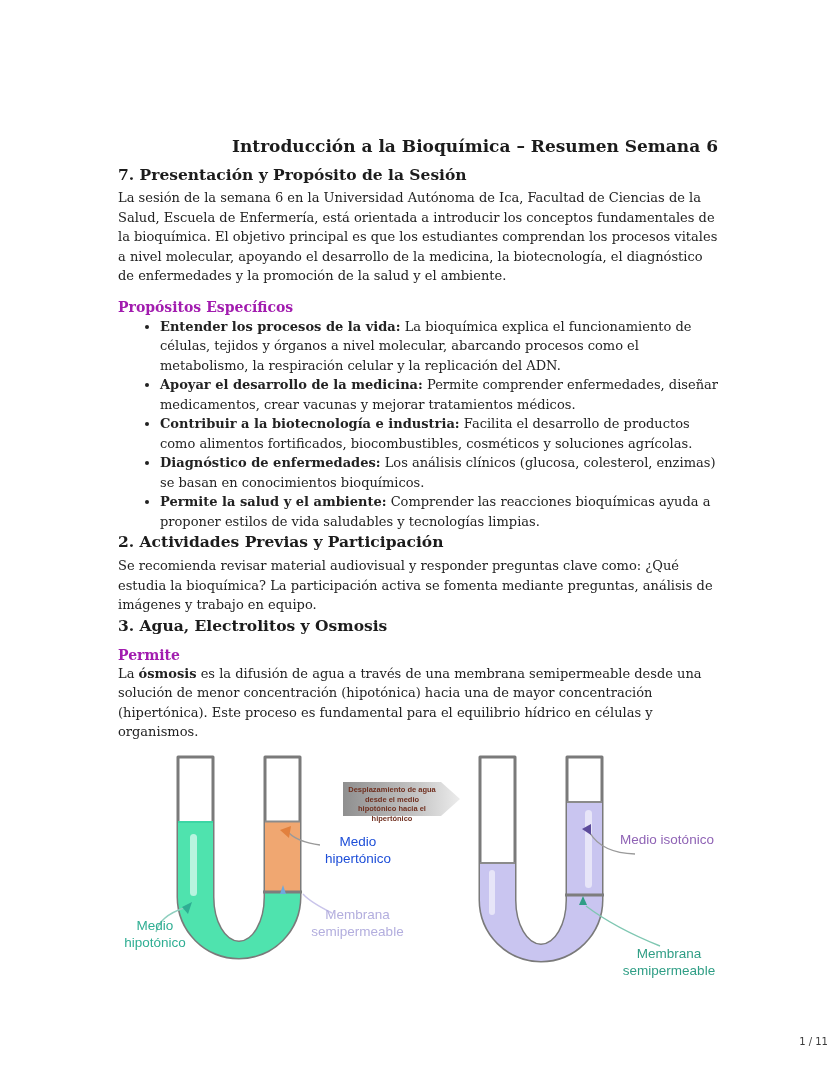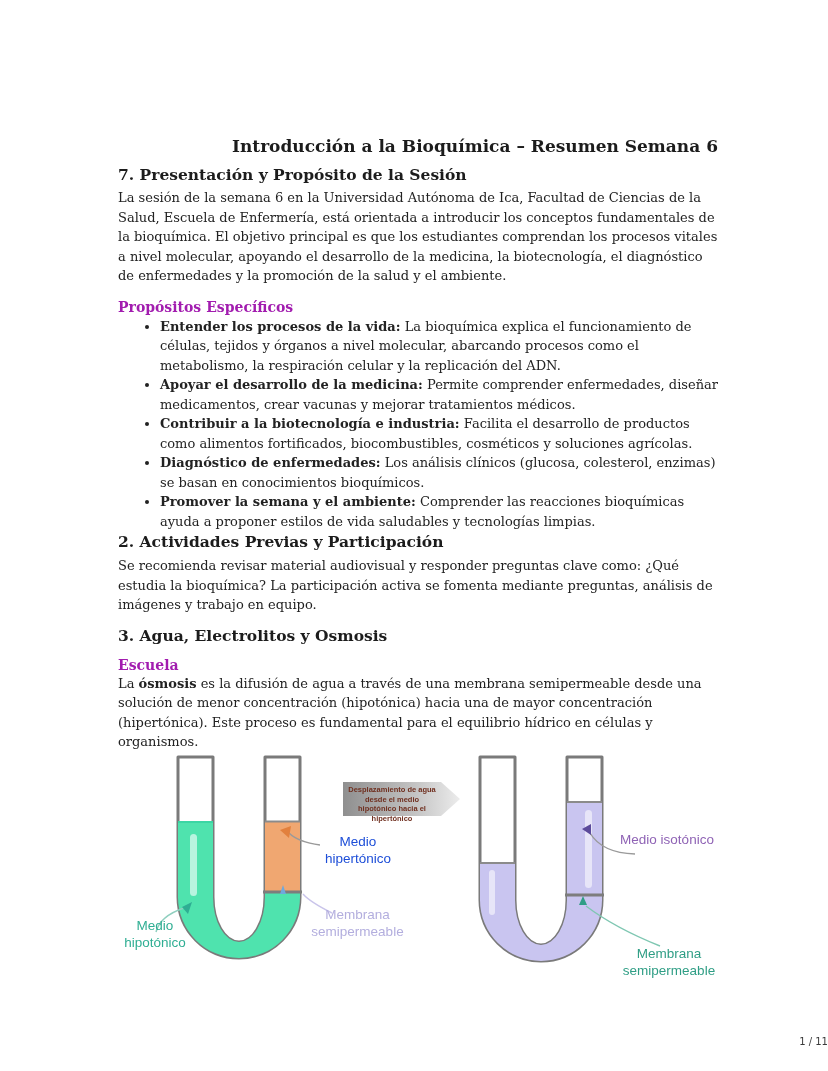--- a/index.html
+++ b/index.html
@@ -19,21 +19,21 @@
   }
   .h-section.mb3 { margin-bottom:3px; }
   .h-section.mb9 { margin-bottom:9px; }
   .h-sub {
     font-size:14px; font-weight:bold; color:#a21caf;
     line-height:20px; margin:0;
   }
   .h-sub.tight { line-height:18px; }
   p.body { font-size:13px; line-height:19.5px; margin:0; }
   p.mb11 { margin-bottom:11px; }
-  p.mb10 { margin-bottom:10px; }
+  p.mb10 { }
   ul.bullets { margin:0; padding:0 0 0 42px; list-style:disc; }
   ul.bullets li { font-size:13px; line-height:19.5px; }
   .lead { font-weight:bold; }
 
   
   .diagram { position:absolute; left:0; top:750px; width:680px; height:280px; }
   .diagram svg { position:absolute; left:0; top:0; }
   .dlabel {
     position:absolute; text-align:center;
     font-family:"Liberation Sans", sans-serif;
@@ -65,28 +65,28 @@
 
     <div class="h-section">7. Presentación y Propósito de la Sesión</div>
     <p class="body mb11">La sesión de la semana 6 en la Universidad Autónoma de Ica, Facultad de Ciencias de la Salud, Escuela de Enfermería, está orientada a introducir los conceptos fundamentales de la bioquímica. El objetivo principal es que los estudiantes comprendan los procesos vitales a nivel molecular, apoyando el desarrollo de la medicina, la biotecnología, el diagnóstico de enfermedades y la promoción de la salud y el ambiente.</p>
 
     <div class="h-sub">Propósitos Específicos</div>
     <ul class="bullets">
       <li><span class="lead">Entender los procesos de la vida:</span> <span>La bioquímica explica el funcionamiento de células, tejidos y órganos a nivel molecular, abarcando procesos como el metabolismo, la respiración celular y la replicación del ADN.</span></li>
       <li><span class="lead">Apoyar el desarrollo de la medicina:</span> <span>Permite comprender enfermedades, diseñar medicamentos, crear vacunas y mejorar tratamientos médicos.</span></li>
       <li><span class="lead">Contribuir a la biotecnología e industria:</span> <span>Facilita el desarrollo de productos como alimentos fortificados, biocombustibles, cosméticos y soluciones agrícolas.</span></li>
       <li><span class="lead">Diagnóstico de enfermedades:</span> <span>Los análisis clínicos (glucosa, colesterol, enzimas) se basan en conocimientos bioquímicos.</span></li>
-      <li><span class="lead">Promover la semana y el ambiente:</span> <span>Comprender las reacciones bioquímicas ayuda a proponer estilos de vida saludables y tecnologías limpias.</span></li>
+      <li><span class="lead">Permite la salud y el ambiente:</span> <span>Comprender las reacciones bioquímicas ayuda a proponer estilos de vida saludables y tecnologías limpias.</span></li>
     </ul>
 
     <div class="h-section mb3">2. Actividades Previas y Participación</div>
     <p class="body mb10">Se recomienda revisar material audiovisual y responder preguntas clave como: ¿Qué estudia la bioquímica? La participación activa se fomenta mediante preguntas, análisis de imágenes y trabajo en equipo.</p>
 
     <div class="h-section mb9">3. Agua, Electrolitos y Osmosis</div>
-    <div class="h-sub tight">Escuela</div>
+    <div class="h-sub tight">Permite</div>
     <p class="body"><span>La</span> <span class="lead">ósmosis</span> <span>es la difusión de agua a través de una membrana semipermeable desde una solución de menor concentración (hipotónica) hacia una de mayor concentración (hipertónica). Este proceso es fundamental para el equilibrio hídrico en células y organismos.</span></p>
   </div>
 
   <div class="diagram">
     <svg width="828" height="280" viewBox="0 0 828 280">
       <defs>
         <linearGradient id="calloutGrad" x1="0" y1="0" x2="1" y2="0">
           <stop offset="0" stop-color="#8f8f8f"></stop>
           <stop offset="0.6" stop-color="#c2c2c2"></stop>
           <stop offset="1" stop-color="#ececec"></stop>

